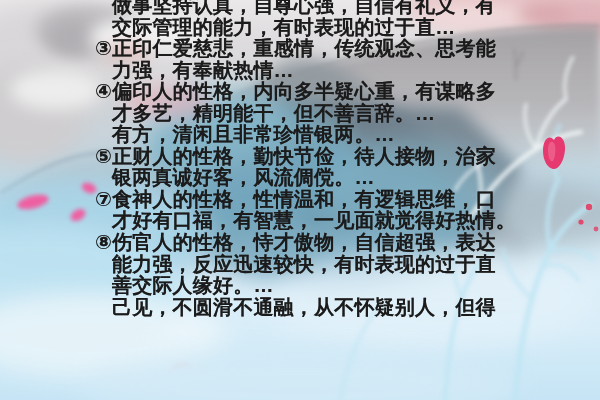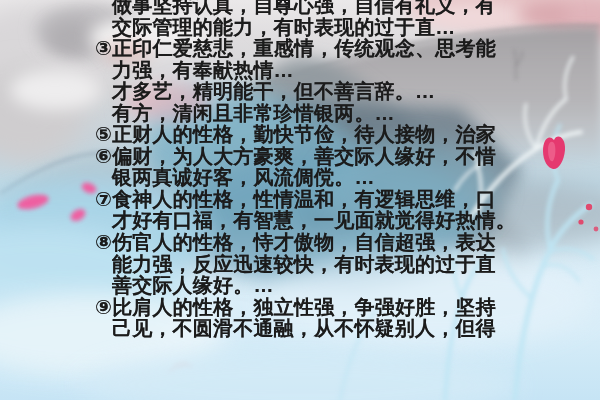--- a/index.html
+++ b/index.html
@@ -144,27 +144,26 @@
       <circle cx="581" cy="222" r="2.6" fill="#e04a6e"></circle>
       <circle cx="596" cy="229" r="2.4" fill="#e04a6e" opacity=".85"></circle>
     </g>
   </svg>
 
   <div class="text-block">
       <div class="ln">做事坚持认真，自尊心强，自信有礼义，有</div>
       <div class="ln">交际管理的能力，有时表现的过于直…</div>
       <div class="ln num">③正印仁爱慈悲，重感情，传统观念、思考能</div>
       <div class="ln">力强，有奉献热情…</div>
+      <div class="ln num">④偏印人的性格，内向多半疑心重，有谋略多</div>
       <div class="ln">才多艺，精明能干，但不善言辞。…</div>
       <div class="ln">有方，清闲且非常珍惜银两。…</div>
       <div class="ln num">⑤正财人的性格，勤快节俭，待人接物，治家</div>
-      <div class="ln num">⑥偏财，为人大方豪爽，善交际人缘好，不惜</div>
       <div class="ln">银两真诚好客，风流倜傥。…</div>
       <div class="ln num">⑦食神人的性格，性情温和，有逻辑思维，口</div>
       <div class="ln">才好有口福，有智慧，一见面就觉得好热情。</div>
       <div class="ln num">⑧伤官人的性格，恃才傲物，自信超强，表达</div>
       <div class="ln">能力强，反应迅速较快，有时表现的过于直</div>
       <div class="ln">善交际人缘好。…</div>
-      <div class="ln num">⑨比肩人的性格，独立性强，争强好胜，坚持</div>
       <div class="ln">己见，不圆滑不通融，从不怀疑别人，但得</div>
     </div>
 
 </div>
 
 </body></html>

